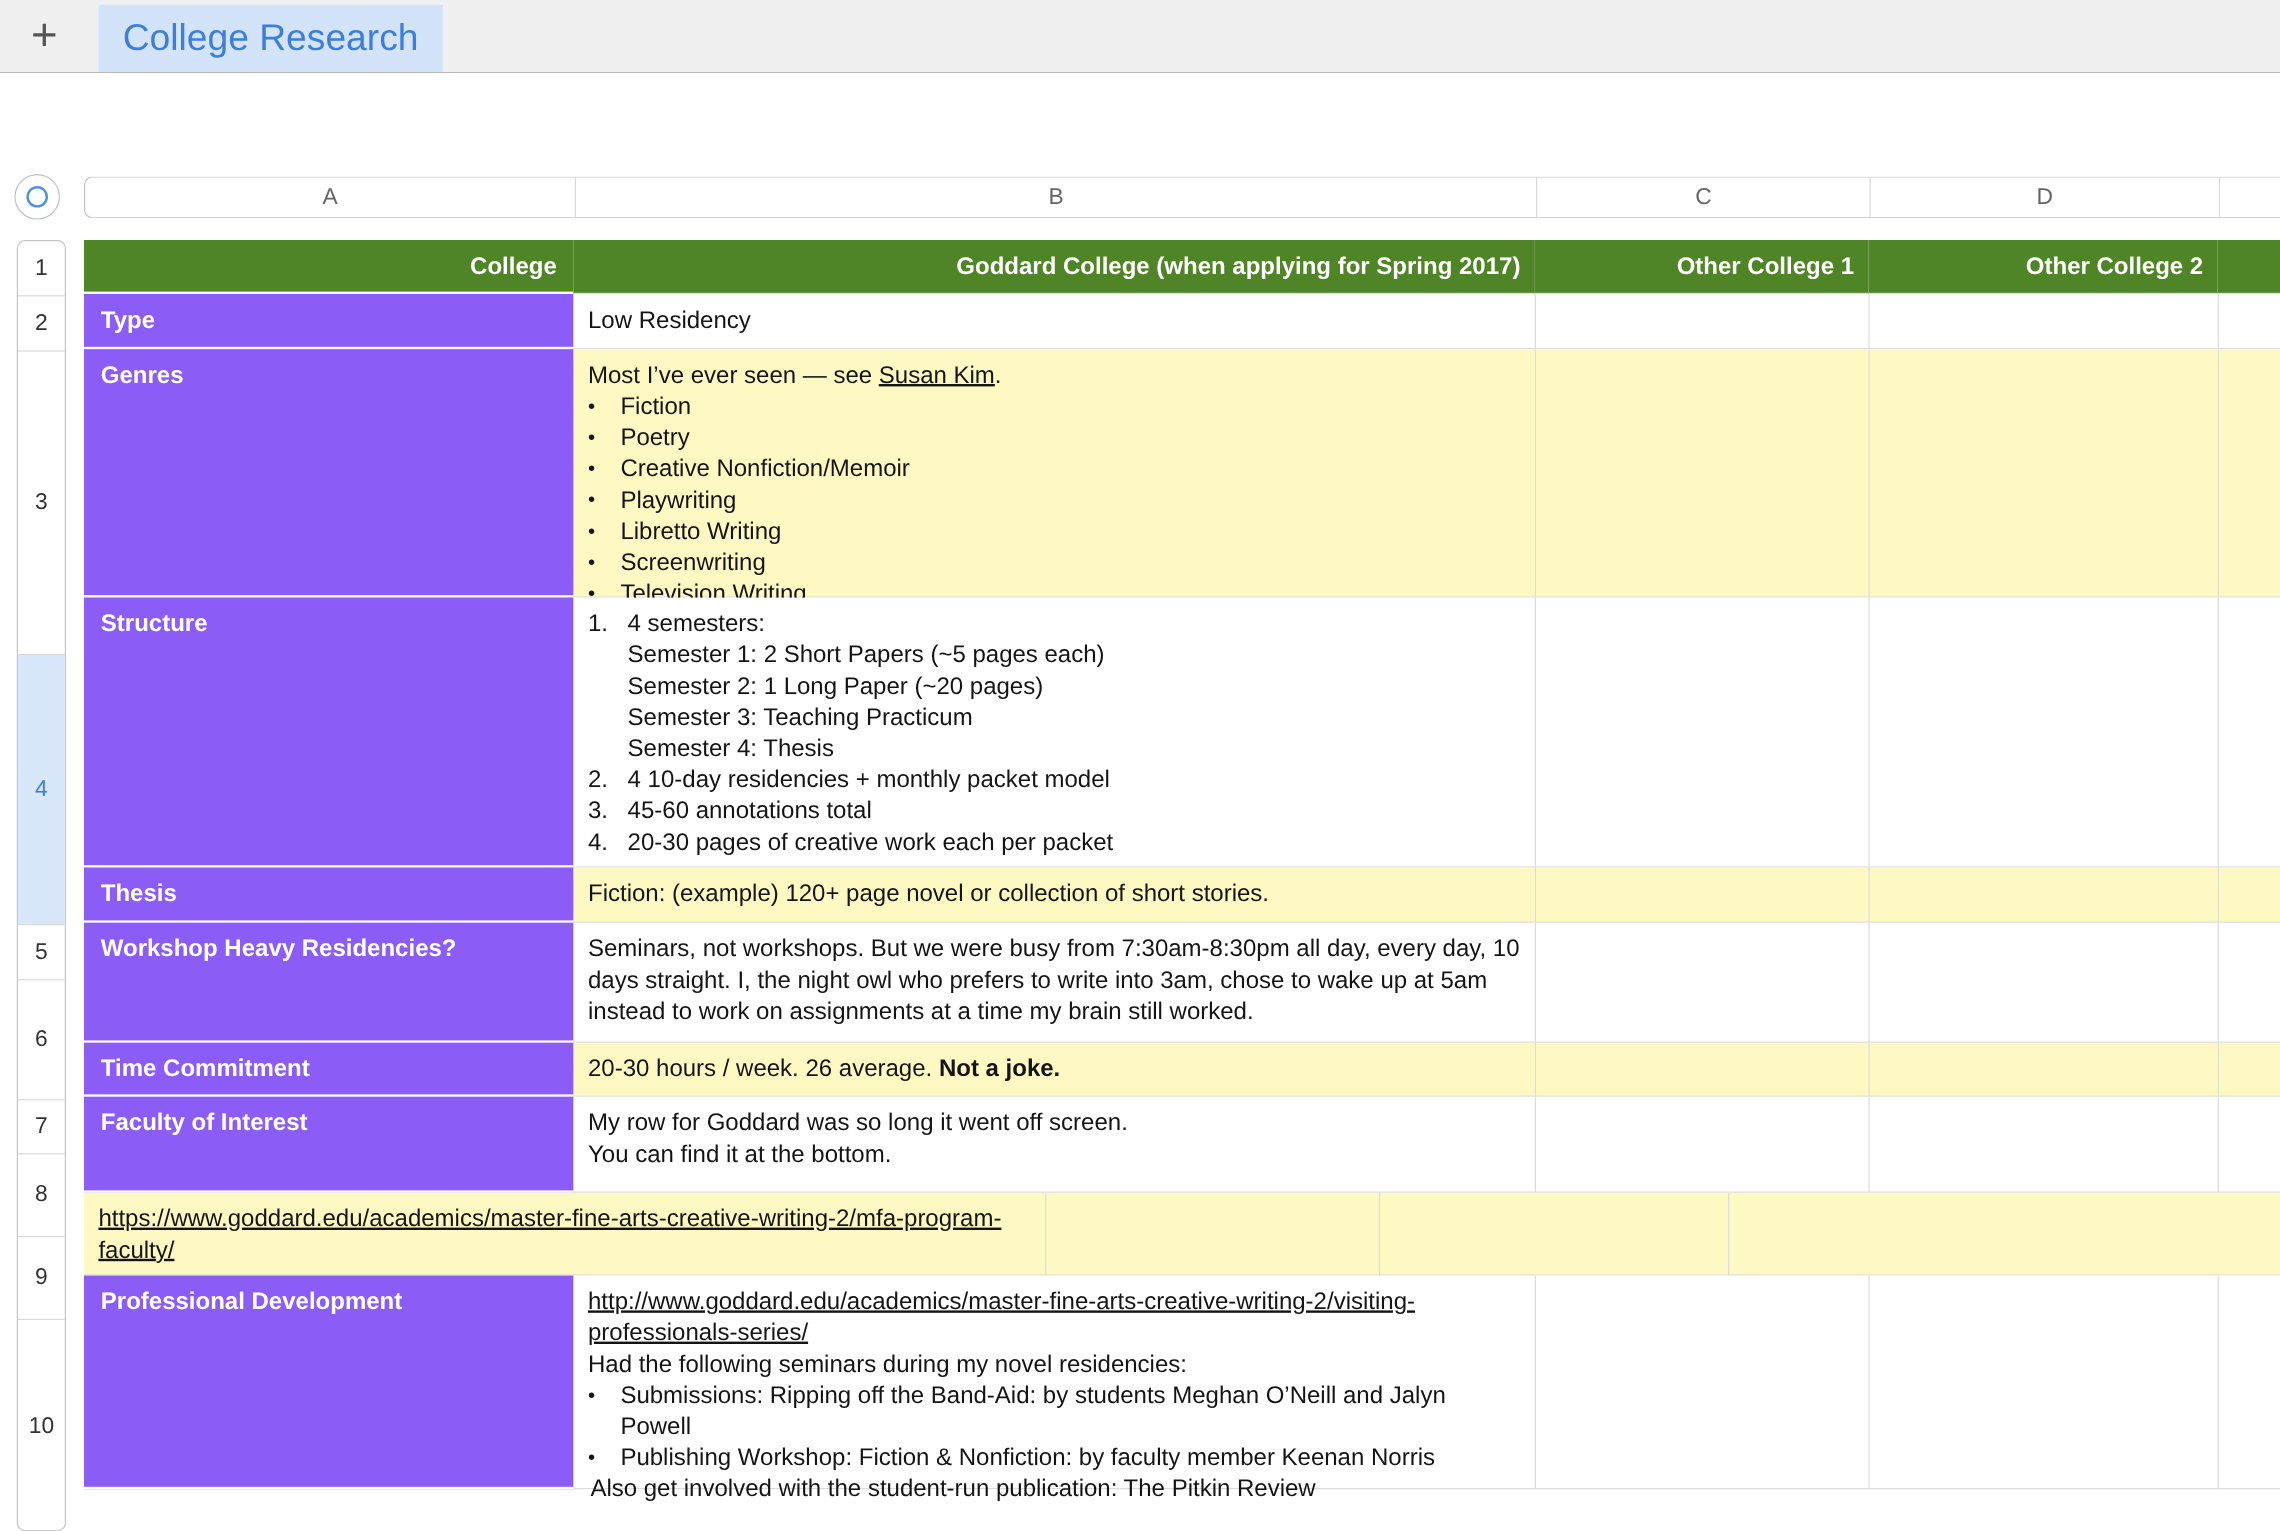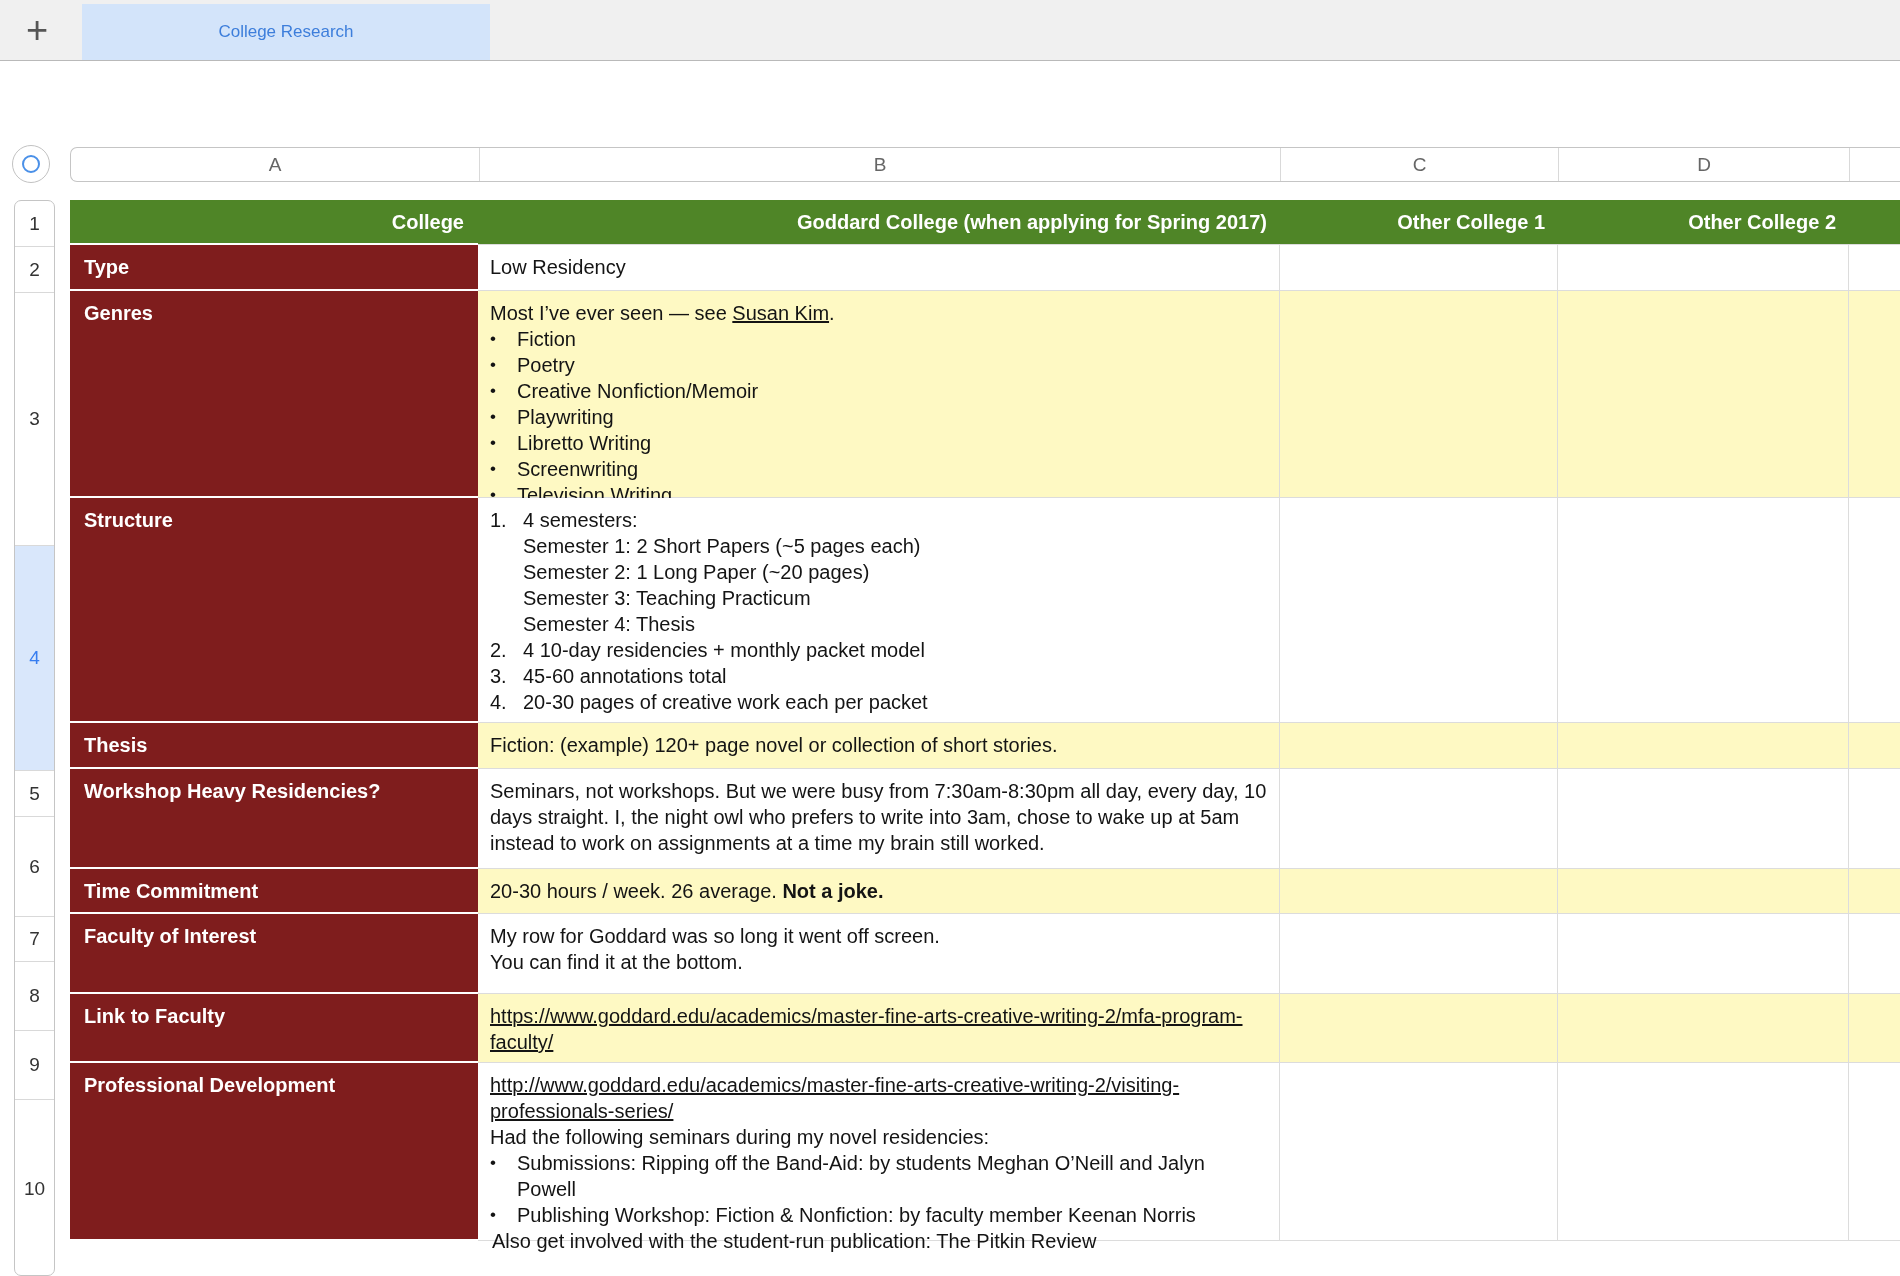--- a/index.html
+++ b/index.html
@@ -5,22 +5,22 @@
   html,body{margin:0;padding:0;}
   body{
     width:1900px;height:1276px;overflow:hidden;background:#fff;
     font-family:"Liberation Sans","DejaVu Sans",sans-serif;
     -webkit-font-smoothing:antialiased;
   }
   
   .tab-bar{position:relative;height:60px;background:#f0f0f0;border-bottom:1px solid #b9b9b9;}
   .add-tab{position:absolute;left:14px;top:0;width:46px;height:60px;display:flex;align-items:center;justify-content:center;
     font-size:38px;font-weight:300;color:#555;cursor:pointer;}
-  .tab{position:absolute;left:82px;top:4px;width:408px;height:56px;background:#d3e4fa;color:#3d7edb;
-    font-size:17px;display:flex;align-items:center;justify-content:center;cursor:pointer;}
+  .tab{position:absolute;left:82px;top:4px;width:287px;height:56px;background:#d3e4fa;color:#3d7edb;
+    font-size:31px;display:flex;align-items:center;justify-content:center;cursor:pointer;}
   
   .canvas{position:relative;width:1900px;height:1215px;background:#fff;}
   .select-circle{position:absolute;left:12px;top:84px;width:38px;height:38px;border-radius:50%;
     border:1.5px solid #c2c2c2;background:#fff;display:flex;align-items:center;justify-content:center;box-sizing:border-box;cursor:pointer;}
   .select-circle .inner{width:18px;height:18px;border-radius:50%;border:2.5px solid #4a90e8;box-sizing:border-box;}
   .col-headers{position:absolute;left:70px;top:86px;width:1830px;height:35px;background:#fff;
     border:1px solid #c5c5c5;border-right:none;border-radius:7px 0 0 7px;box-sizing:border-box;display:flex;overflow:hidden;}
   .col-h{display:flex;align-items:center;justify-content:center;font-size:19px;color:#666;box-sizing:border-box;cursor:pointer;}
   .col-h.ca{width:408px;}
   .col-h.cb{width:801px;border-left:1px solid #d9d9d9;}
@@ -35,21 +35,21 @@
   .gbox:first-child{border-top:none;}
   .gbox.sel{background:#d9e7fb;color:#377df0;}
   .g1{height:45px}.g2{height:46px}.g3{height:253px}.g4{height:225px}.g5{height:46px}
   .g6{height:100px}.g7{height:45px}.g8{height:69px}.g9{height:69px}.g10{height:178px}
   
   .sheet{position:absolute;left:70px;top:139px;width:1830px;height:1076px;overflow:hidden;background:#fff;}
   .trow{display:flex;width:100%;}
   .r1{height:45px}.r2{height:46px}.r3{height:207px}.r4{height:225px}.r5{height:46px}
   .r6{height:100px}.r7{height:45px}.r8{height:80px}.r9{height:69px}.r10{height:178px}
   .cell{box-sizing:border-box;font-size:20px;line-height:26px;color:#141414;padding:9px 12px;cursor:cell;}
-  .cell.a{width:408px;background:#7f1d1d;color:#fff;font-weight:bold;border-bottom:2px solid #fff;padding:9px 14px;}
+  .cell.a{width:408px;background:#8b5cf6;color:#fff;font-weight:bold;border-bottom:2px solid #fff;padding:9px 14px;}
   .cell.b{width:801px}.cell.c{width:278px}.cell.d{width:291px}.cell.e{flex:1}
   .cell.b,.cell.c,.cell.d,.cell.e{border-bottom:1px solid #dcdcdc;background:#fff;}
   .cell.c,.cell.d,.cell.e{border-left:1px solid #dcdcdc;}
   .alt .cell.b,.alt .cell.c,.alt .cell.d,.alt .cell.e{background:#fef9c3;}
   .green .cell{background:#4f8527;color:#fff;font-weight:bold;border-left:none;text-align:right;}
   .green .cell.a{background:#4f8527;}
   .lnk{text-decoration:underline;cursor:pointer;overflow-wrap:anywhere;}
   .line{overflow-wrap:anywhere;}
   .bline{display:flex;}
   .bline .marker{width:27px;flex:none;font-size:17px;}
@@ -211,21 +211,20 @@
       <div class="cell b">
         <div class="line">My row for Goddard was so long it went off screen.</div>
         <div class="line">You can find it at the bottom.</div>
       </div>
       <div class="cell c"></div>
       <div class="cell d"></div>
       <div class="cell e"></div>
     </div>
 
     <div class="trow r9 alt">
-      <div class="cell a">Link to Faculty</div>
       <div class="cell b"><span class="lnk">https://www.goddard.edu/academics/master-fine-arts-creative-writing-2/mfa-program-faculty/</span></div>
       <div class="cell c"></div>
       <div class="cell d"></div>
       <div class="cell e"></div>
     </div>
 
     <div class="trow r10">
       <div class="cell a">Professional Development</div>
       <div class="cell b">
         <div class="line"><span class="lnk">http://www.goddard.edu/academics/master-fine-arts-creative-writing-2/visiting-professionals-series/</span></div>

